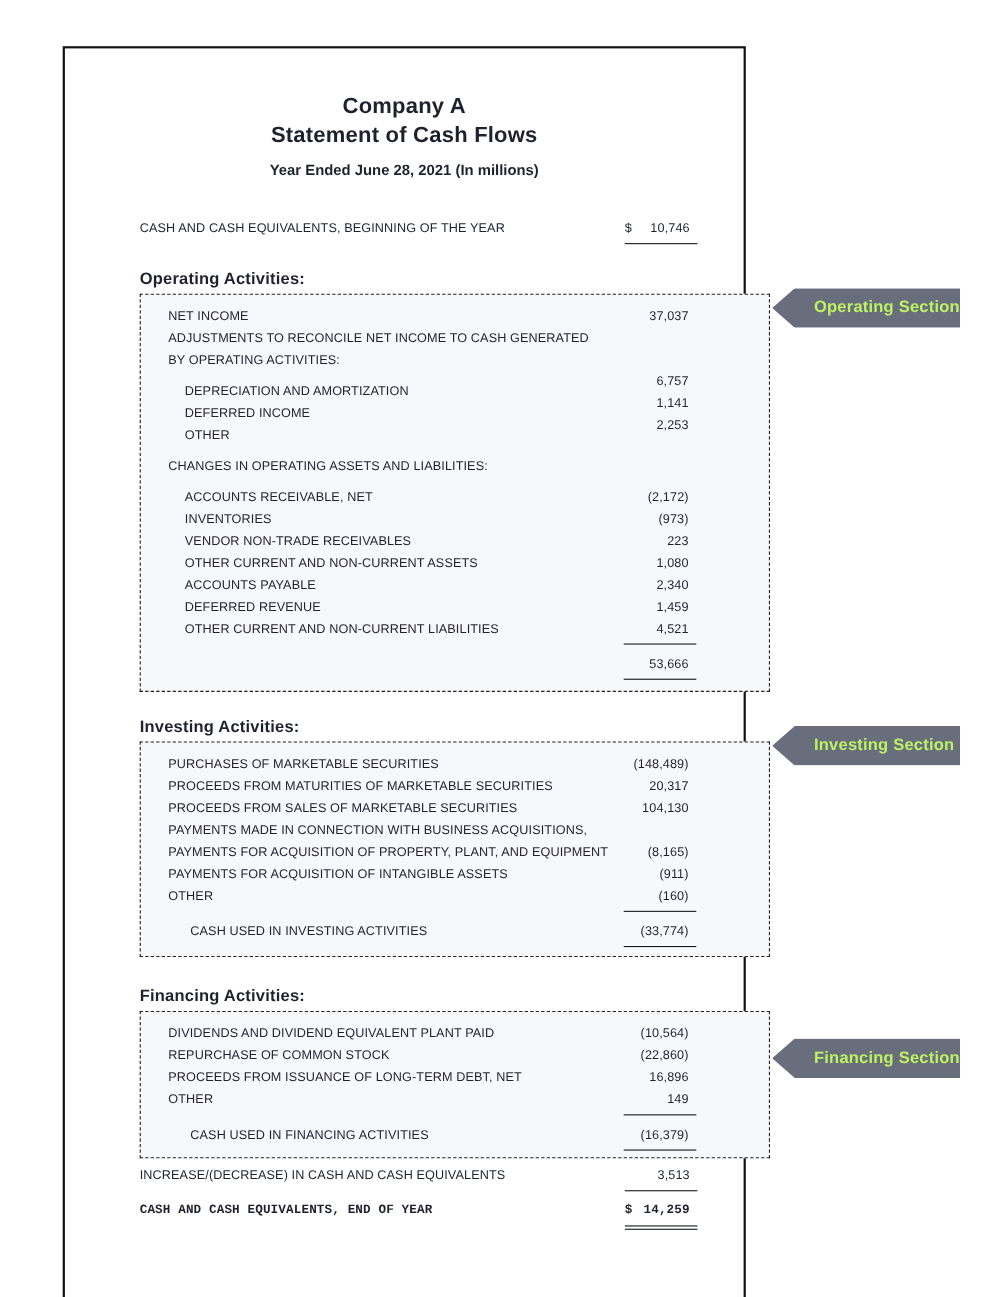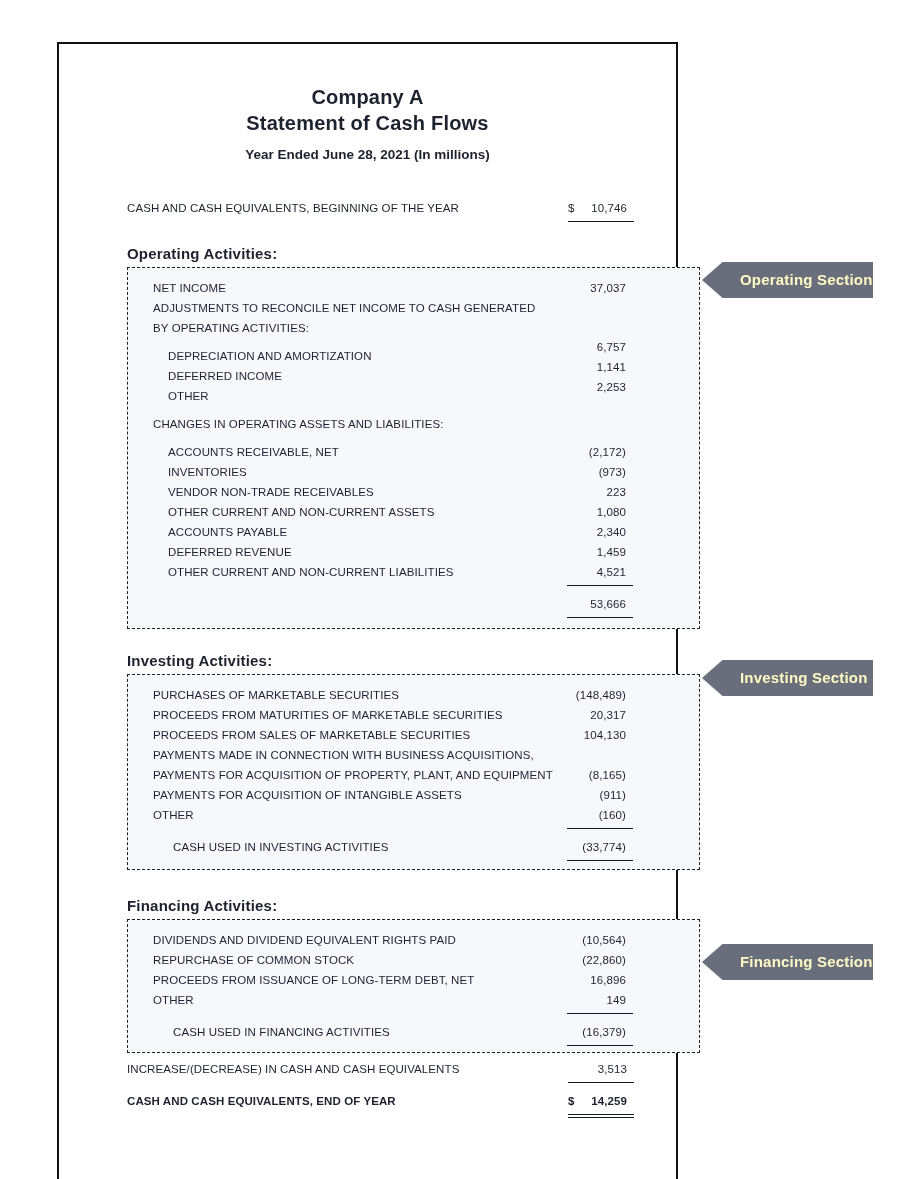--- a/index.html
+++ b/index.html
@@ -18,21 +18,21 @@
   .title.first { margin-top:40px; }
   .subtitle { text-align:center; font-weight:bold; font-size:13.5px; line-height:18px; margin-top:10px; }
 
   .row { display:flex; align-items:baseline; font-size:11.5px; line-height:20px; letter-spacing:.1px; }
   .row .lbl { flex:1 1 auto; }
   .row .val { margin-left:auto; text-align:right; white-space:nowrap; }
 
   .outside { margin-left:68px; width:500px;gap:42px; }
   .outside.first { margin-top:34px; }
   .increase-row { margin-top:6px; }
-  .ending-row { margin-top:8px; font-weight:bold; }
+  .ending-row { margin-top:8px; font-weight:bold;font-family:Liberation Mono, monospace; }
 
   .sec-head { font-weight:bold; font-size:15px; line-height:20px; margin:22px 0 3px 68px; letter-spacing:.2px; }
   .sec-head.fin { margin-top:26px; }
 
   .box {
     margin-left:68px; width:573px;
     border:1px dashed #222; background:var(--section-fill, #f7f8fc);
     padding:10px 73px 10px 25px;
   }
   .box.inv { padding-bottom:8px; }
@@ -49,21 +49,21 @@
     display:inline-flex; justify-content:flex-end; min-width:66px;
     border-bottom:1.5px solid #15181f; padding:0 7px 3px 0; margin-right:-7px;
   }
   .uline.money { justify-content:space-between; }
   .uline.dbl { border-bottom:4px double #15181f; padding-bottom:3px; }
 
   .callout {
     position:absolute; left:702px; width:171px; height:36px;
     background:var(--callout-bg, #686e7b);
     clip-path:polygon(0 50%, 12% 0, 100% 0, 100% 100%, 12% 100%);
-    color:#fef9c3; font-weight:bold; font-size:15px; line-height:36px;
+    color:#bef264; font-weight:bold; font-size:15px; line-height:36px;
     padding-left:38px; letter-spacing:.2px;
   }
   .callout.op  { top:262px; }
   .callout.inv { top:660px; }
   .callout.fin { top:944px; }
 </style>
 </head>
 <body style="--callout-bg: #686e7b; --section-fill: #f7f8fc; --text: #1e222e;">
 
 <div class="canvas">
@@ -175,21 +175,21 @@
       </div>
       <div class="row total gap">
         <span class="lbl t20">CASH USED IN INVESTING ACTIVITIES</span>
         <span class="val"><span class="uline">(33,774)</span></span>
       </div>
     </div>
 
     <div class="sec-head fin">Financing Activities:</div>
     <div class="box fin">
       <div class="row">
-        <span class="lbl">DIVIDENDS AND DIVIDEND EQUIVALENT RIGHTS PAID</span>
+        <span class="lbl">DIVIDENDS AND DIVIDEND EQUIVALENT PLANT PAID</span>
         <span class="val">(10,564)</span>
       </div>
       <div class="row">
         <span class="lbl">REPURCHASE OF COMMON STOCK</span>
         <span class="val">(22,860)</span>
       </div>
       <div class="row">
         <span class="lbl">PROCEEDS FROM ISSUANCE OF LONG-TERM DEBT, NET</span>
         <span class="val">16,896</span>
       </div>

